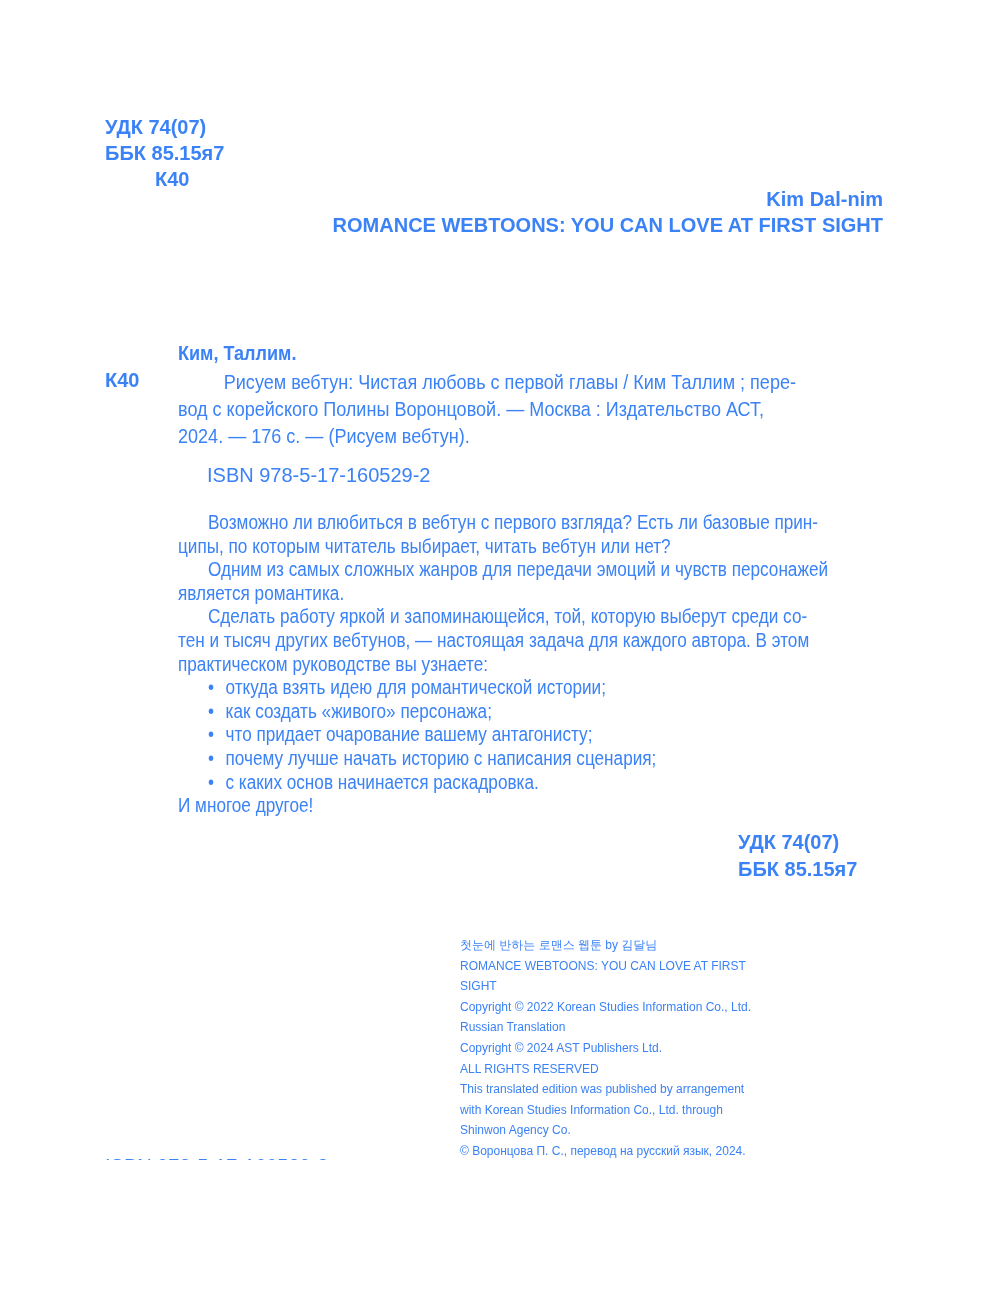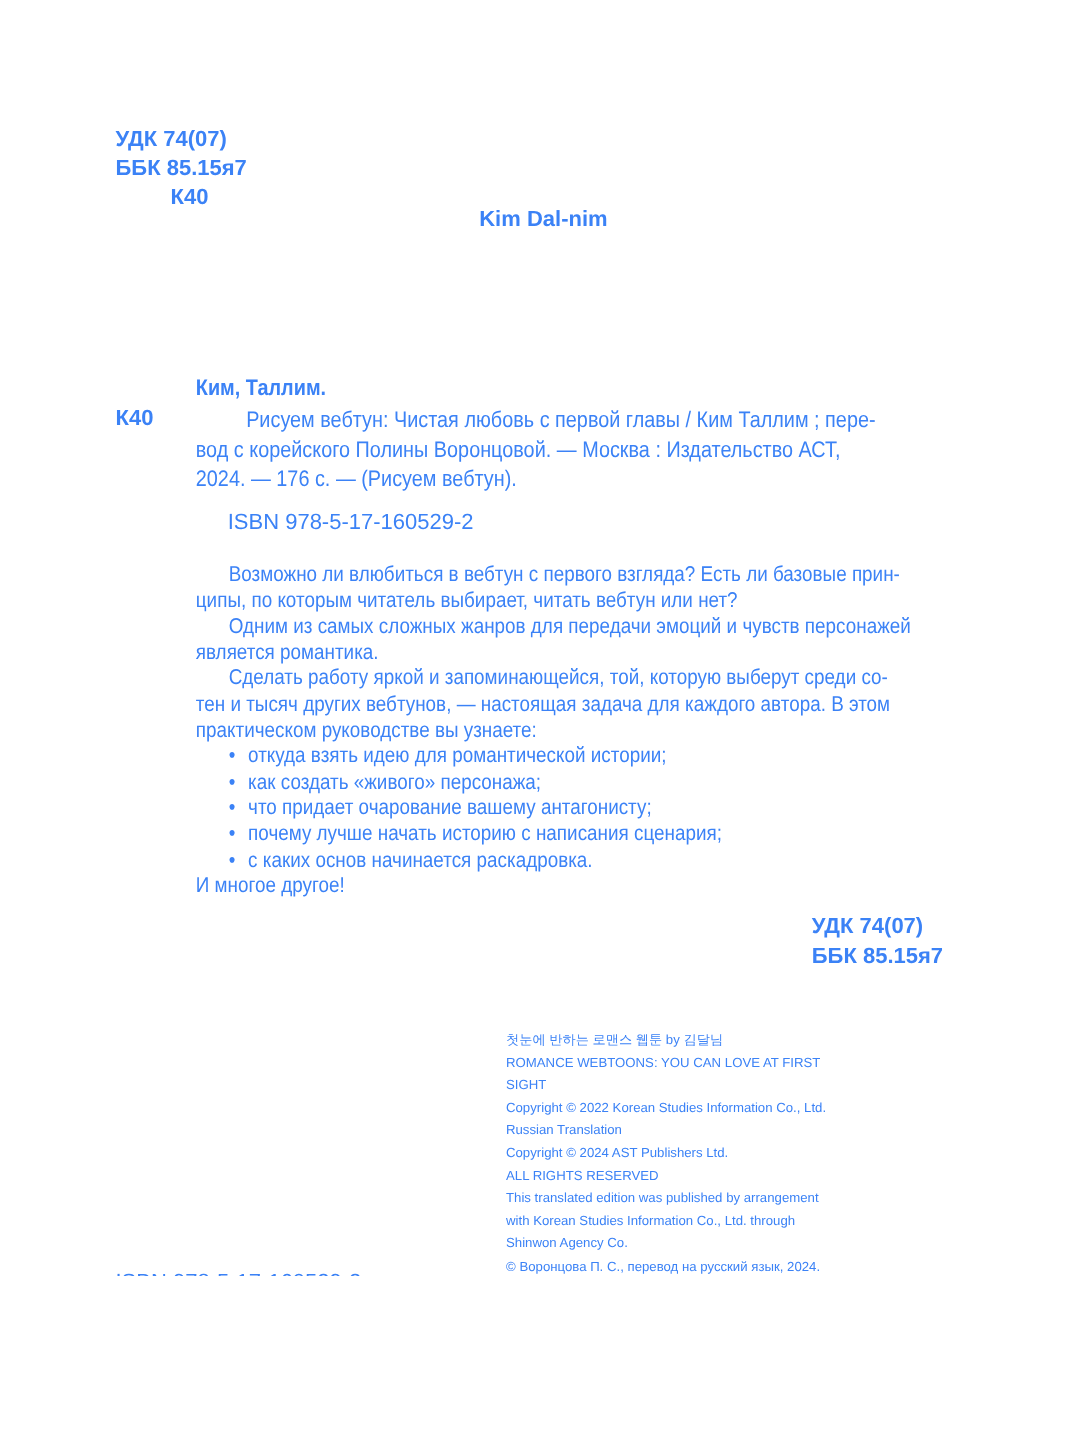--- a/index.html
+++ b/index.html
@@ -19,21 +19,21 @@
   
   .top-codes {
     left: 105px; top: 114px;
     font-size: 20px; line-height: 26px; font-weight: 700;
   }
   .top-codes .code-indent { padding-left: 50px; }
 
   
   .heading {
     left: 105px; top: 186px; width: 778px;
-    text-align: center;
+    text-align: right;
     font-weight: 700; font-size: 20px; line-height: 26px;
   }
 
   
   .condensed { transform: scaleX(0.88); transform-origin: 0 0; }
 
   .catalog-author {
     left: 178px; top: 341px;
     font-size: 20.5px; font-weight: 700;
   }
@@ -81,20 +81,21 @@
 <div class="page">
 
   <div class="abs top-codes">
     <div>УДК 74(07)</div>
     <div>ББК 85.15я7</div>
     <div class="code-indent">К40</div>
   </div>
 
   <div class="abs heading">
     <div>Kim Dal-nim</div>
+    <div>ROMANCE WEBTOONS: YOU CAN LOVE AT FIRST SIGHT</div>
   </div>
 
   <div class="abs catalog-author condensed">Ким, Таллим.</div>
   <div class="abs catalog-code">К40</div>
   <div class="abs catalog-desc condensed prelines">Рисуем вебтун: Чистая любовь с первой главы / Ким Таллим ; пере-
 вод с корейского Полины Воронцовой. — Москва : Издательство АСТ,
 2024. — 176 с. — (Рисуем вебтун).</div>
   <div class="abs catalog-isbn">ISBN 978-5-17-160529-2</div>
 
   <div class="abs annotation condensed">

